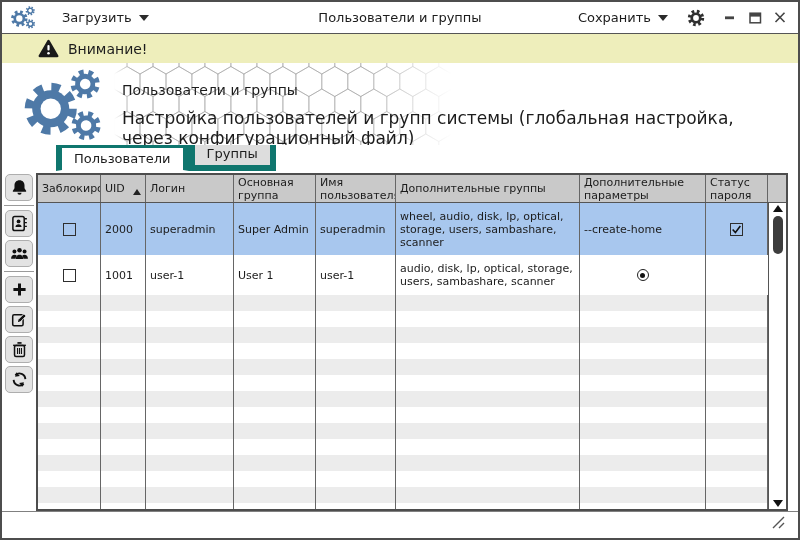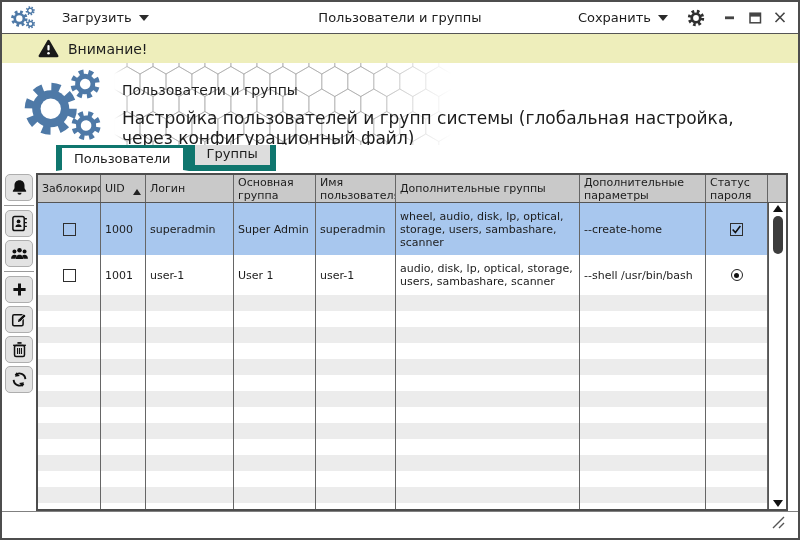--- a/index.html
+++ b/index.html
@@ -370,21 +370,21 @@
         <div class="th"></div>
       </div>
 
       <div class="tbody">
         <div class="rowsarea">
 
           <div class="trow cols selected row-h1">
             <div class="td center">
                 <span class="checkbox"></span>
               </div>
-            <div class="td">1000</div>
+            <div class="td">2000</div>
             <div class="td">superadmin</div>
             <div class="td">Super Admin</div>
             <div class="td">superadmin</div>
             <div class="td">wheel, audio, disk, lp, optical, storage, users, sambashare, scanner</div>
             <div class="td nowrap">--create-home</div>
             <div class="td center">
               <span class="checkbox">
                 <svg width="11" height="11" viewBox="0 0 12 12">
                     <path d="M1.8 6 l3 3.2 l5.4 -7" stroke="#111" stroke-width="1.7" fill="none"></path>
                   </svg>
@@ -394,21 +394,20 @@
 
           <div class="trow cols row-h2">
             <div class="td center">
                 <span class="checkbox"></span>
               </div>
             <div class="td">1001</div>
             <div class="td">user-1</div>
             <div class="td">User 1</div>
             <div class="td">user-1</div>
             <div class="td">audio, disk, lp, optical, storage, users, sambashare, scanner</div>
-            <div class="td nowrap">--shell /usr/bin/bash</div>
             <div class="td center">
               <span class="radio">
                   <span class="dot"></span>
                 </span>
             </div>
           </div>
 
           <div class="emptyrows cols">
             <div class="td"></div>
               <div class="td"></div>

